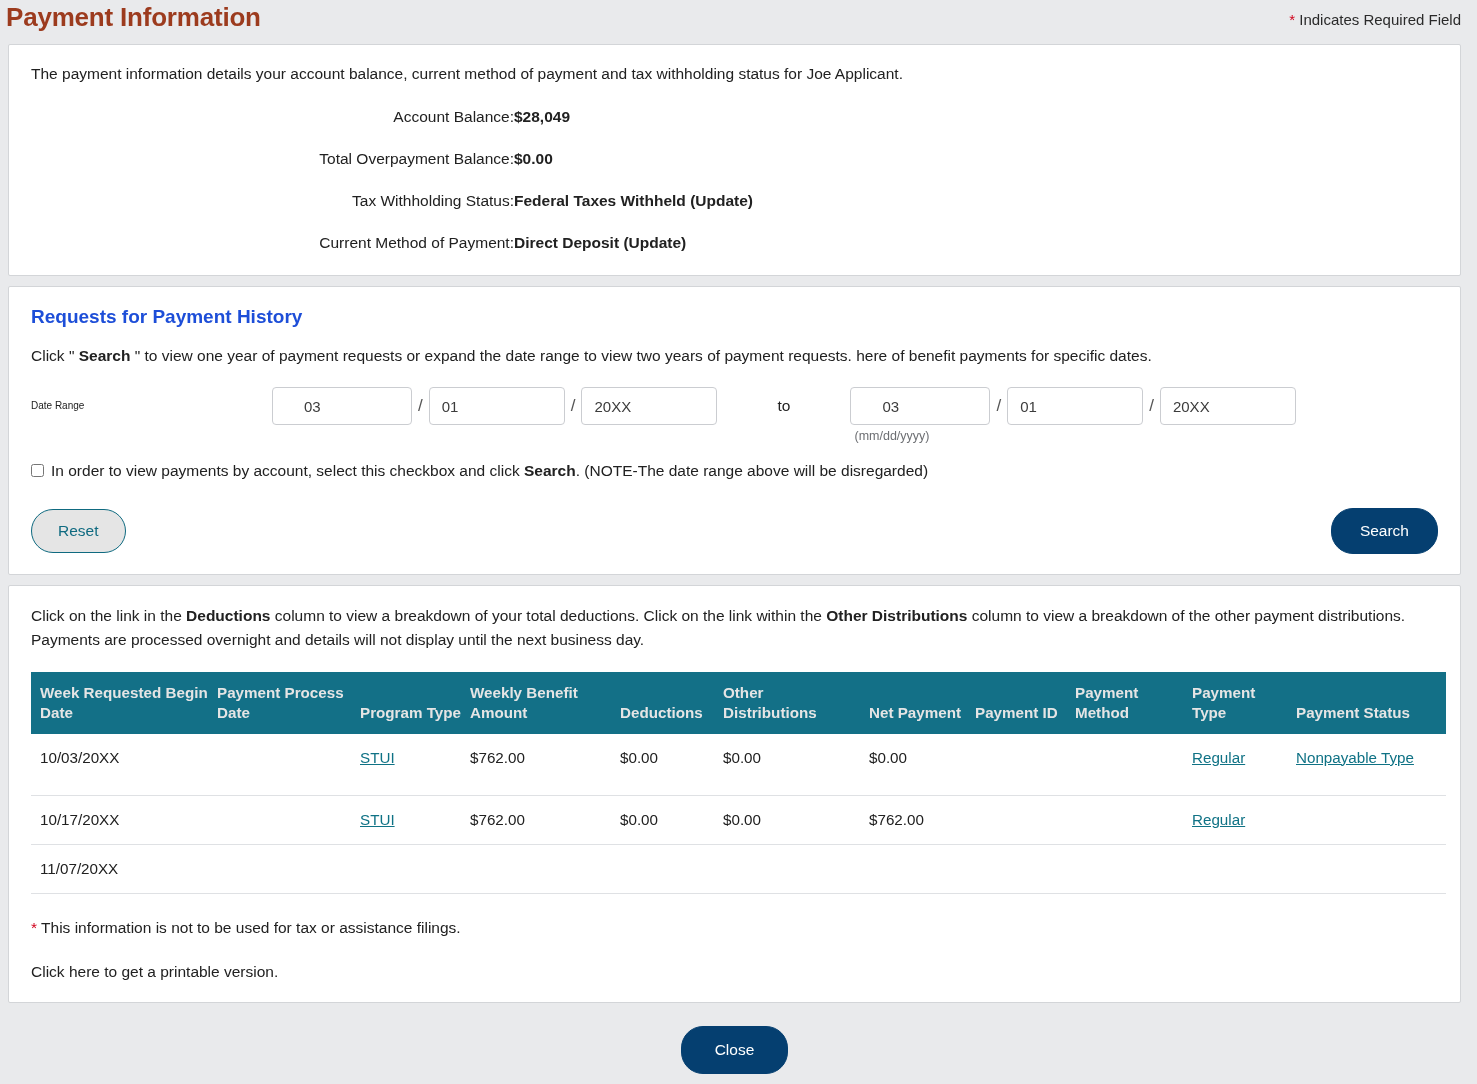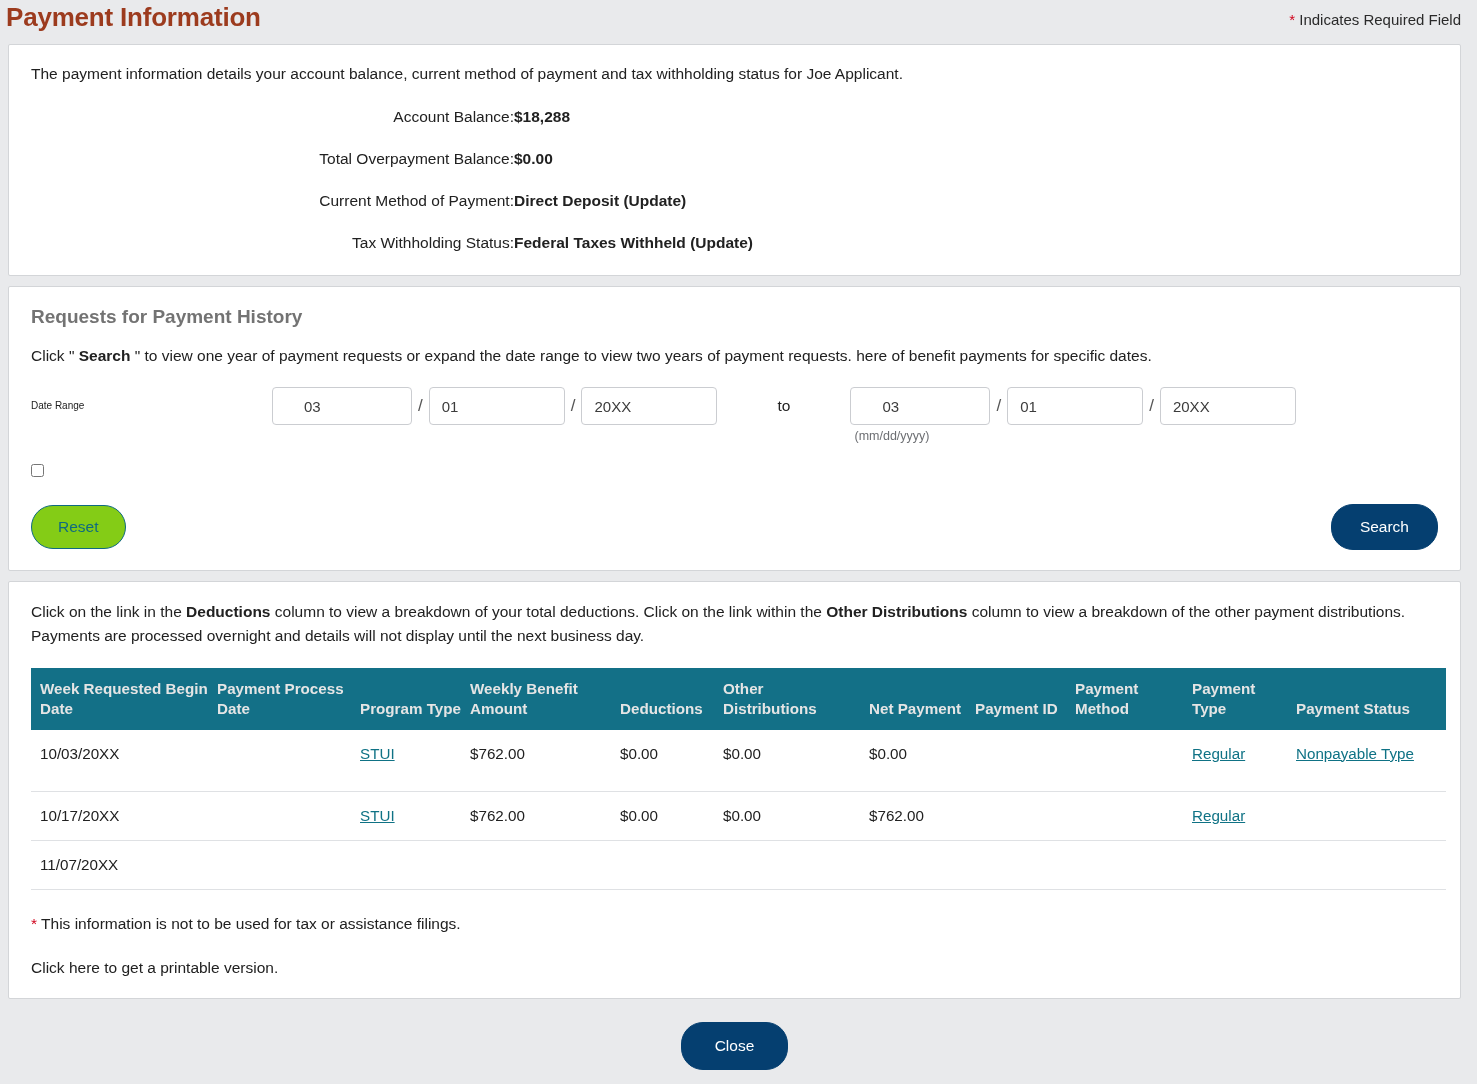--- a/index.html
+++ b/index.html
@@ -65,21 +65,21 @@
     margin-bottom: 22px;
     font-size: 15.5px;
     color: #212121;
   }
   .summary-row:last-child { margin-bottom: 2px; }
   .summary-label { width: 483px; flex: none; line-height: 20px; text-align: right; }
   .summary-value { font-weight: bold; line-height: 20px; }
 
   
   .section-title {
-    color: #737373;
+    color: #1d4ed8;
     font-size: 19px;
     font-weight: 600;
     margin: 0 0 16px 0;
     line-height: 24px;
   }
   .section-text {
     font-size: 15.5px;
     color: #212121;
     line-height: 22px;
     margin: 0 0 20px 0;
@@ -161,21 +161,21 @@
     margin-top: 27px;
   }
   .btn {
     font-family: "Liberation Sans", sans-serif;
     font-size: 15.5px;
     border-radius: 22px;
     cursor: pointer;
     line-height: 1;
   }
   .btn-outline {
-    background: #84cc16;
+    background: #e5e5e5;
     color: #0f6a80;
     border: 1px solid #0f6a80;
     padding: 13px 26px;
   }
   .btn-primary {
     background: #053f70;
     color: #ffffff;
     border: 1px solid #053f70;
     padding: 14px 28px;
   }
@@ -272,36 +272,36 @@
     <span>Indicates Required Field</span>
   </div>
 </div>
 
 <div class="card">
   <div class="card-inner">
     <p class="intro-text">The payment information details your account balance, current method of payment and tax withholding status for Joe Applicant.</p>
 
     <div class="summary-row">
       <div class="summary-label">Account Balance:</div>
-      <div class="summary-value">$18,288</div>
+      <div class="summary-value">$28,049</div>
     </div>
 
     <div class="summary-row">
       <div class="summary-label">Total Overpayment Balance:</div>
       <div class="summary-value">$0.00</div>
     </div>
 
     <div class="summary-row">
+      <div class="summary-label">Tax Withholding Status:</div>
+      <div class="summary-value">Federal Taxes Withheld  (Update)</div>
+    </div>
+
+    <div class="summary-row">
       <div class="summary-label">Current Method of Payment:</div>
       <div class="summary-value">Direct Deposit  (Update)</div>
-    </div>
-
-    <div class="summary-row">
-      <div class="summary-label">Tax Withholding Status:</div>
-      <div class="summary-value">Federal Taxes Withheld  (Update)</div>
     </div>
   </div>
 </div>
 
 <div class="card">
   <div class="card-inner">
     <h2 class="section-title">Requests for Payment History</h2>
 
     <p class="section-text"><span>Click " </span><b>Search</b><span> " to view one year of payment requests or expand the date range to view two years of payment requests. here of benefit payments for specific dates.</span></p>
 
@@ -327,20 +327,21 @@
           <input class="txt dd" type="text" value="01" style="">
           <span class="slash">/</span>
           <input class="txt yy" type="text" value="20XX" style="">
         </div>
         <div class="hint">(mm/dd/yyyy)</div>
       </div>
     </div>
 
     <div class="cb-row">
       <input type="checkbox" style="">
+      <div><span>In order to view payments by account, select this checkbox and click </span><b>Search</b><span>. (NOTE-The date range above will be disregarded)</span></div>
     </div>
 
     <div class="btn-row">
       <button class="btn btn-outline">Reset</button>
       <button class="btn btn-primary">Search</button>
     </div>
   </div>
 </div>
 
 <div class="card">

